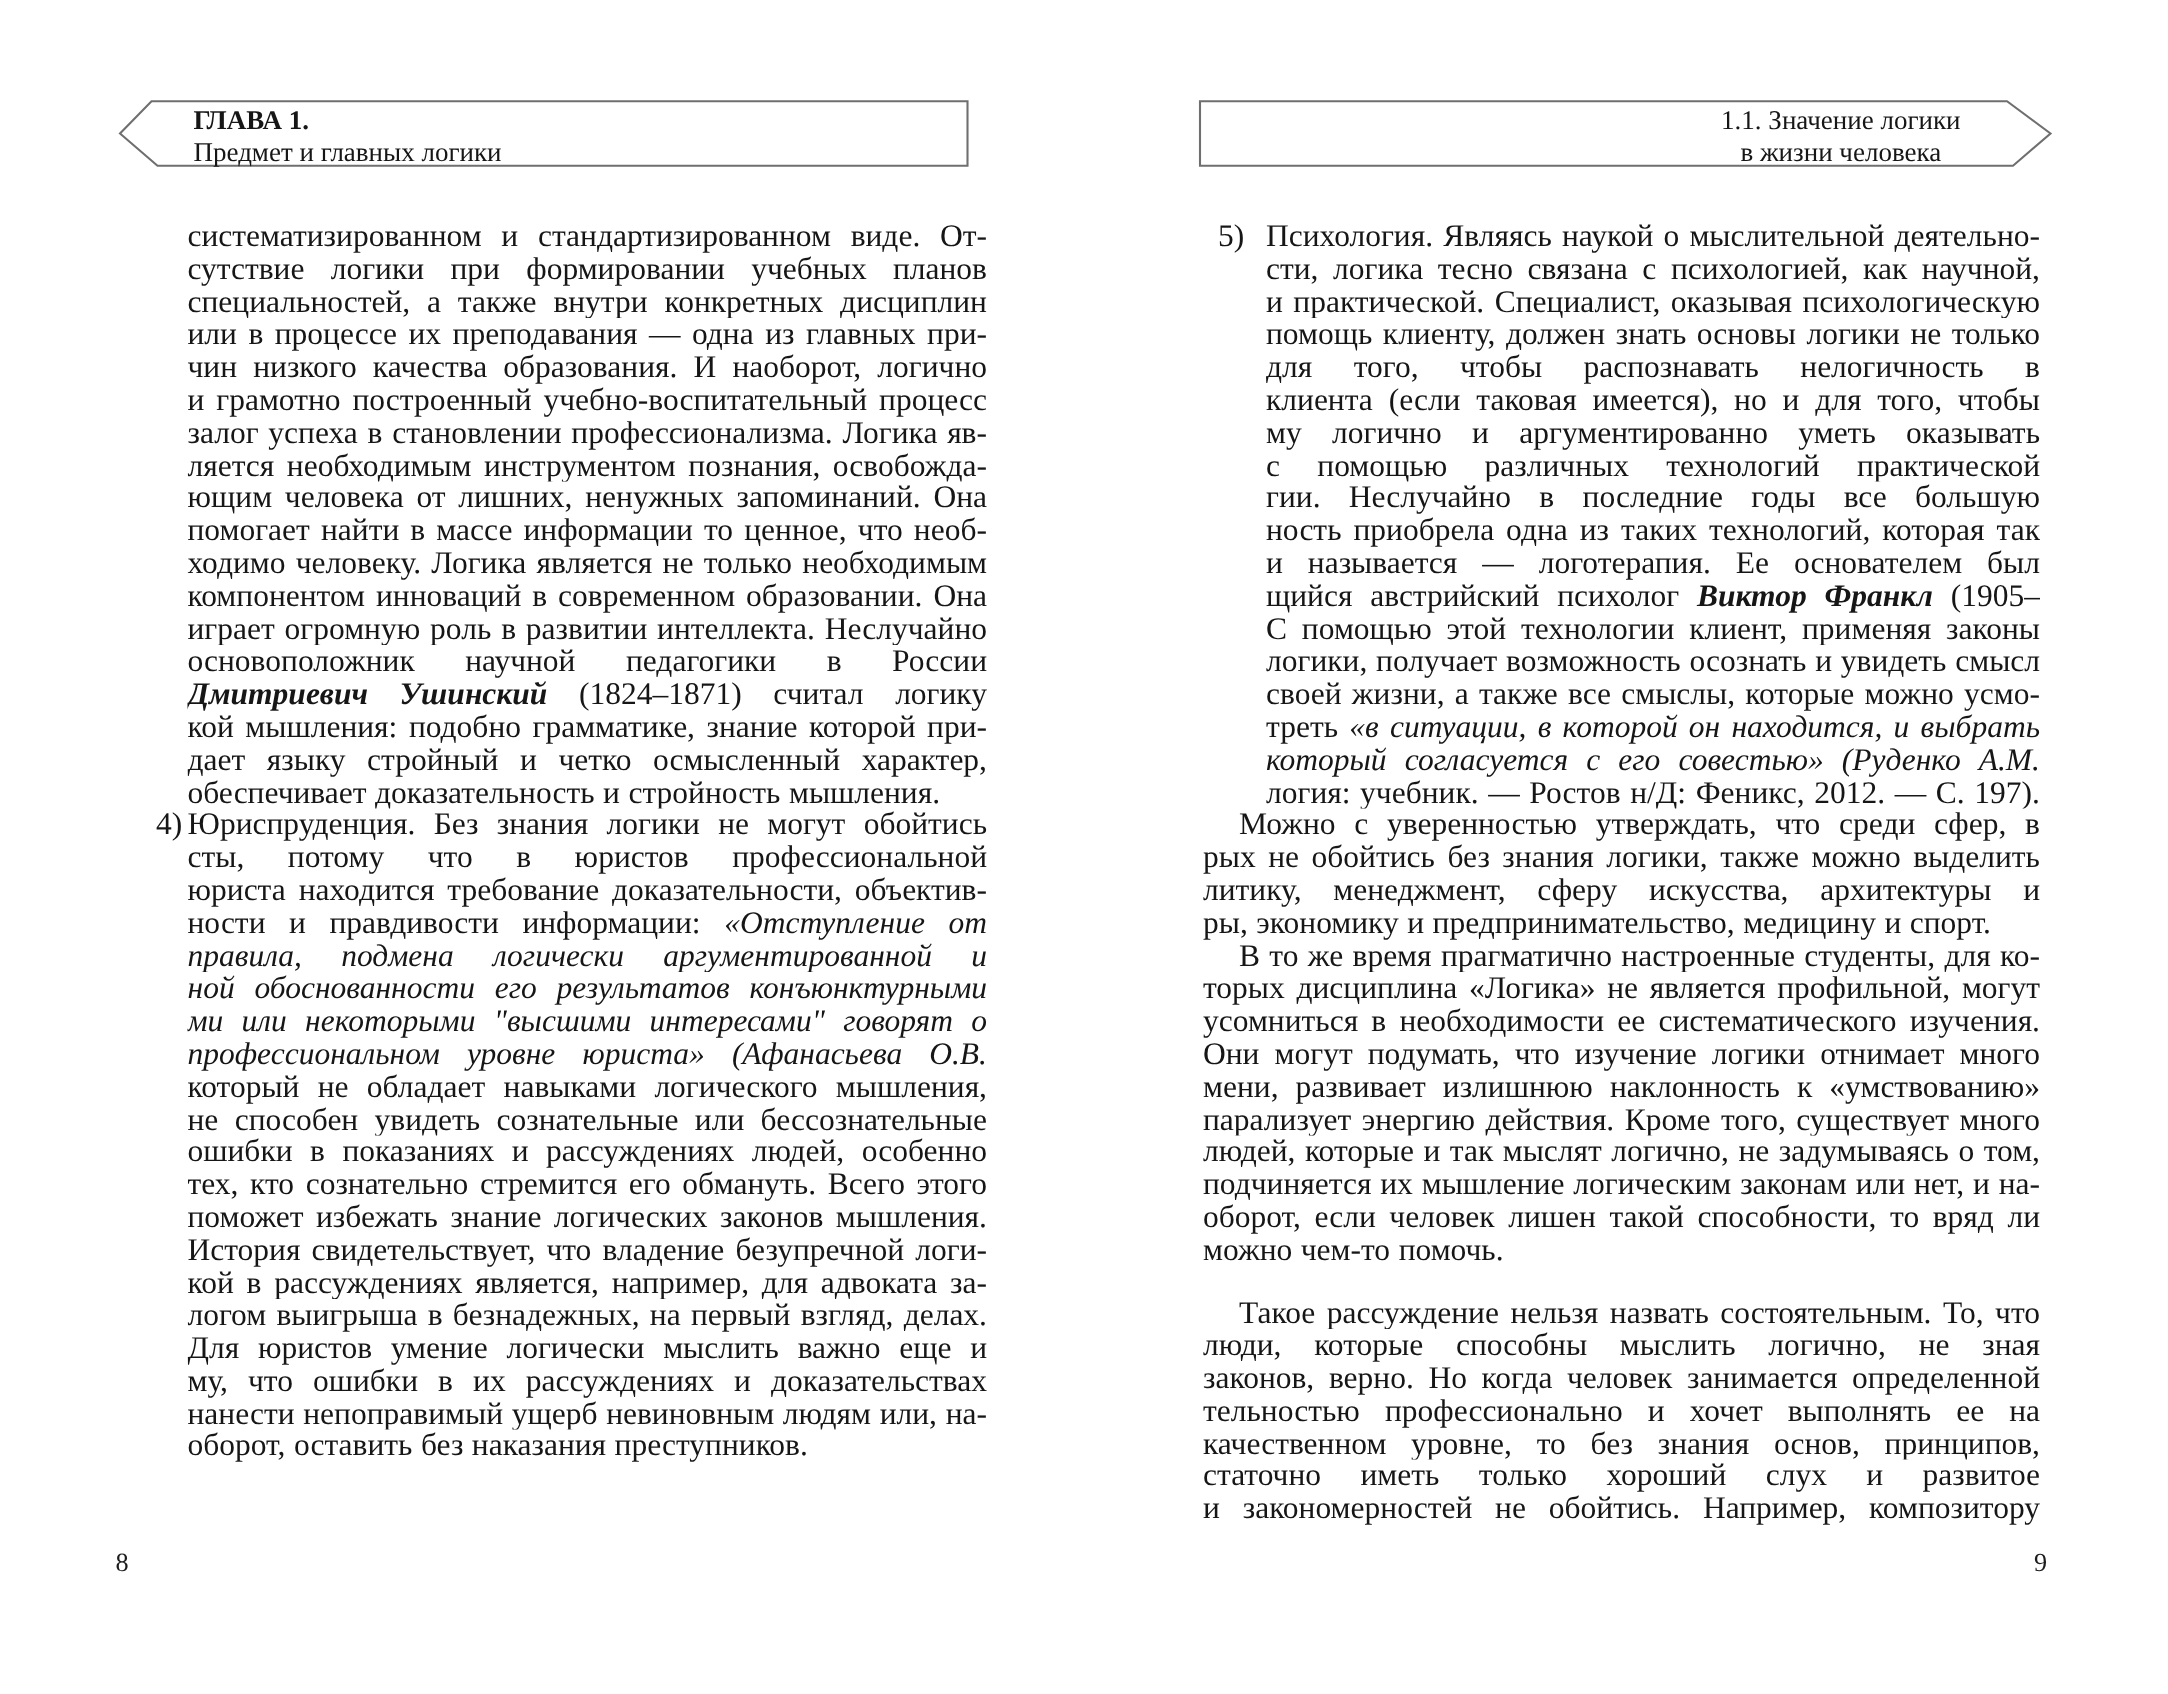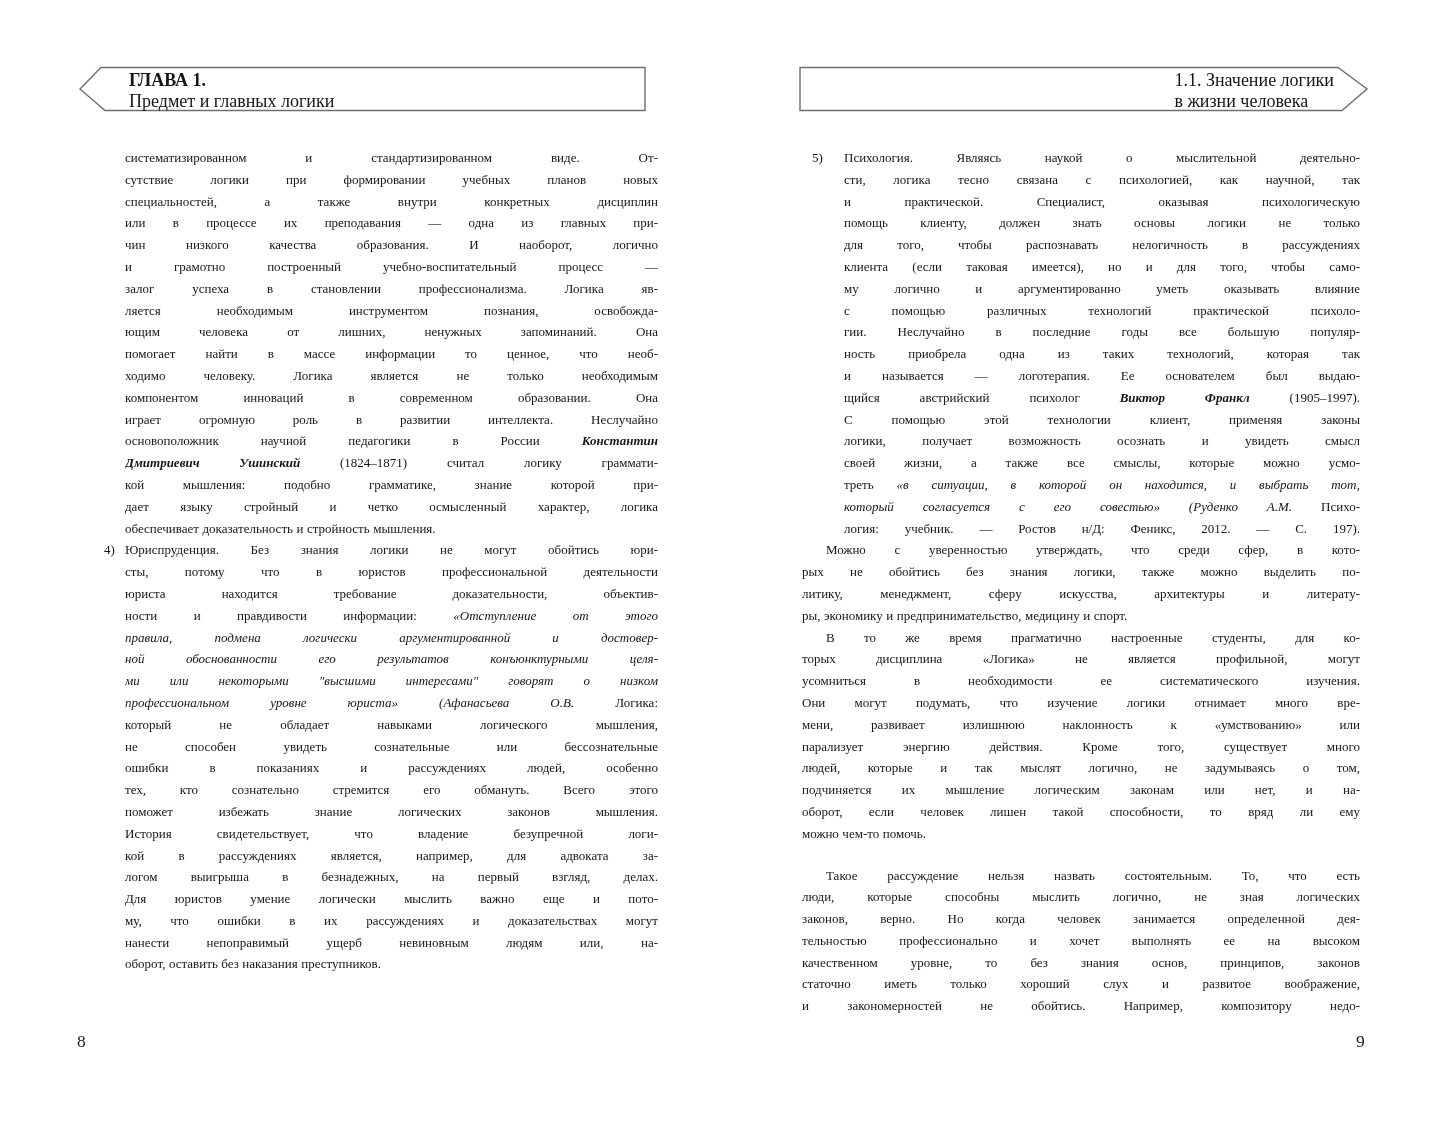--- a/index.html
+++ b/index.html
@@ -9,24 +9,24 @@
     font-family:"Liberation Serif","DejaVu Serif",serif;
   }
   
   .banner{position:absolute;}
   .banner svg{display:block;}
   .banner-text{
     position:absolute;top:3px;font-size:18px;line-height:20.5px;color:#161616;
   }
   .banner-text .l1{font-weight:bold;}
   .banner-left .banner-text{left:32px;top:4px;text-align:left;margin-left:20px;}
-  .banner-right .banner-text{right:36px;top:4px;text-align:left;}
+  .banner-right .banner-text{right:63px;top:4px;text-align:center;}
   .banner-right .banner-text .l1{font-weight:normal;}
   
-  .col{position:absolute;top:147px;font-size:13px;}
+  .col{position:absolute;top:147px;font-size:21px;}
   .col-left{left:104px;width:554px;}
   .col-right{left:802px;width:558px;}
   .block{position:relative;}
   .marker{position:absolute;top:0;line-height:21.8px;}
   .line{
     height:21.8px;line-height:21.8px;overflow:hidden;
     text-align:justify;text-align-last:justify;
     word-spacing:0.02em;
   }
   .line.last{text-align-last:left;}

